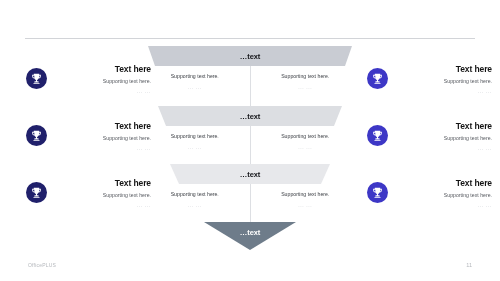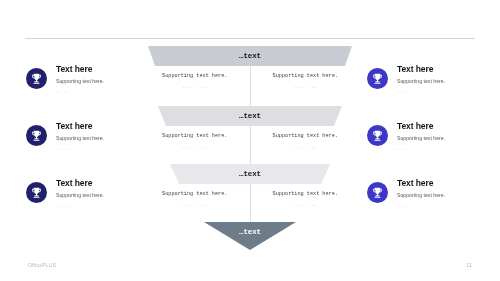--- a/index.html
+++ b/index.html
@@ -58,20 +58,21 @@
   .side-col.left  .icon-badge { background: #20206b; }
   .side-col.right .icon-badge { background: #3d37c6; }
 
   .icon-badge svg { display: block; }
 
   .side-text {
     position: absolute;
     left: 30px;
     top: 2px;
     width: 95px;
+    text-align: right;
   }
   .side-title {
     font-size: 8.5px;
     font-weight: bold;
     color: #141414;
     letter-spacing: -0.1px;
     line-height: 11px;
     white-space: nowrap;
   }
   .side-sub {
@@ -90,21 +91,20 @@
     white-space: nowrap;
   }
 
   
   .funnel {
     position: absolute;
     left: 140px;
     top: 44px;
     width: 220px;
     height: 206px;
-    font-family: Liberation Mono, monospace;
   }
 
   .band {
     position: absolute;
     left: 0;
     width: 220px;
     display: flex;
     align-items: center;
     justify-content: center;
   }

